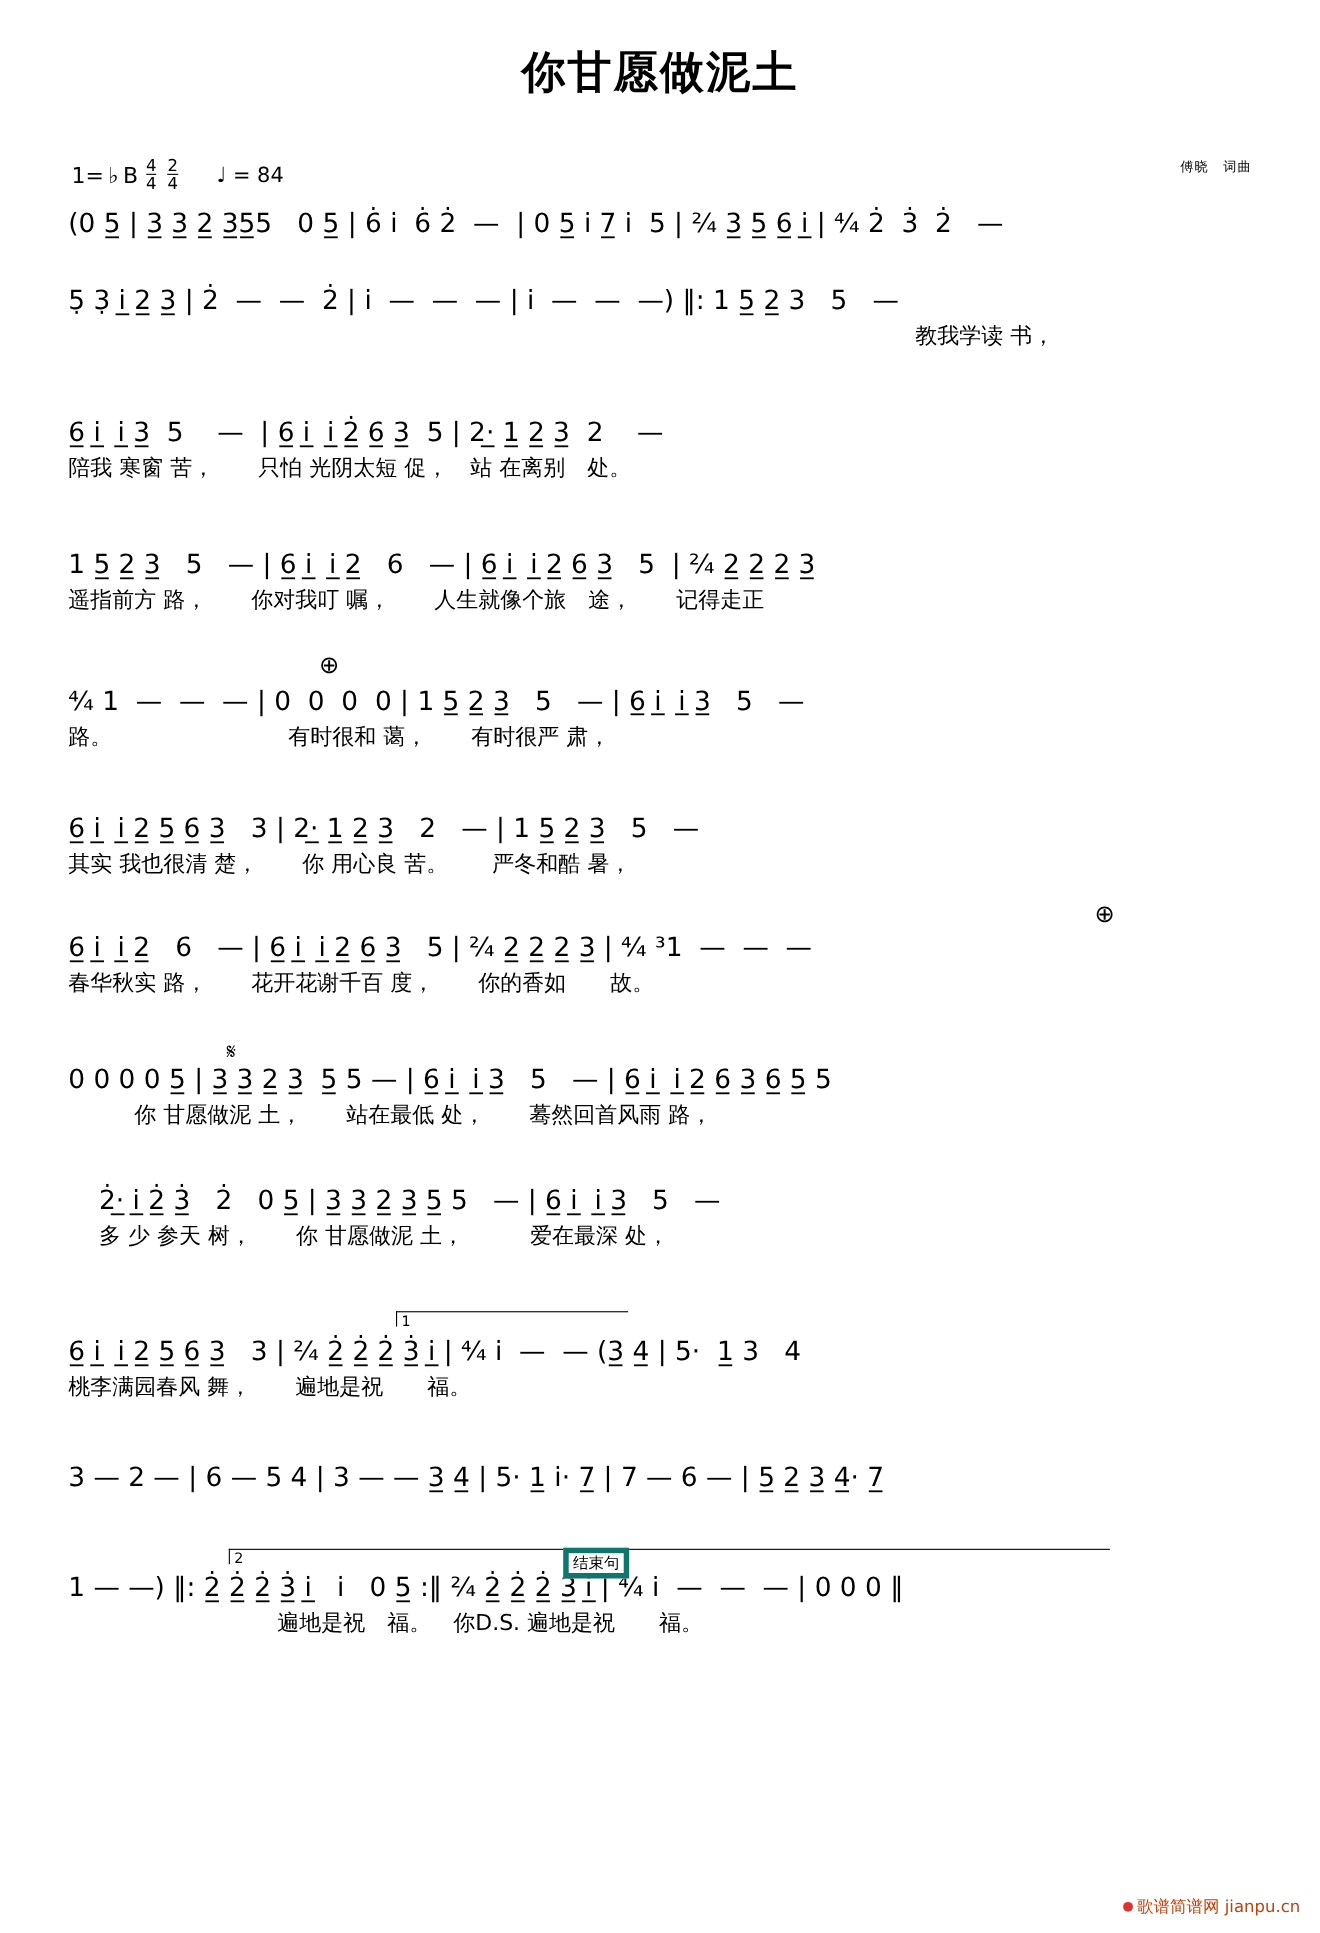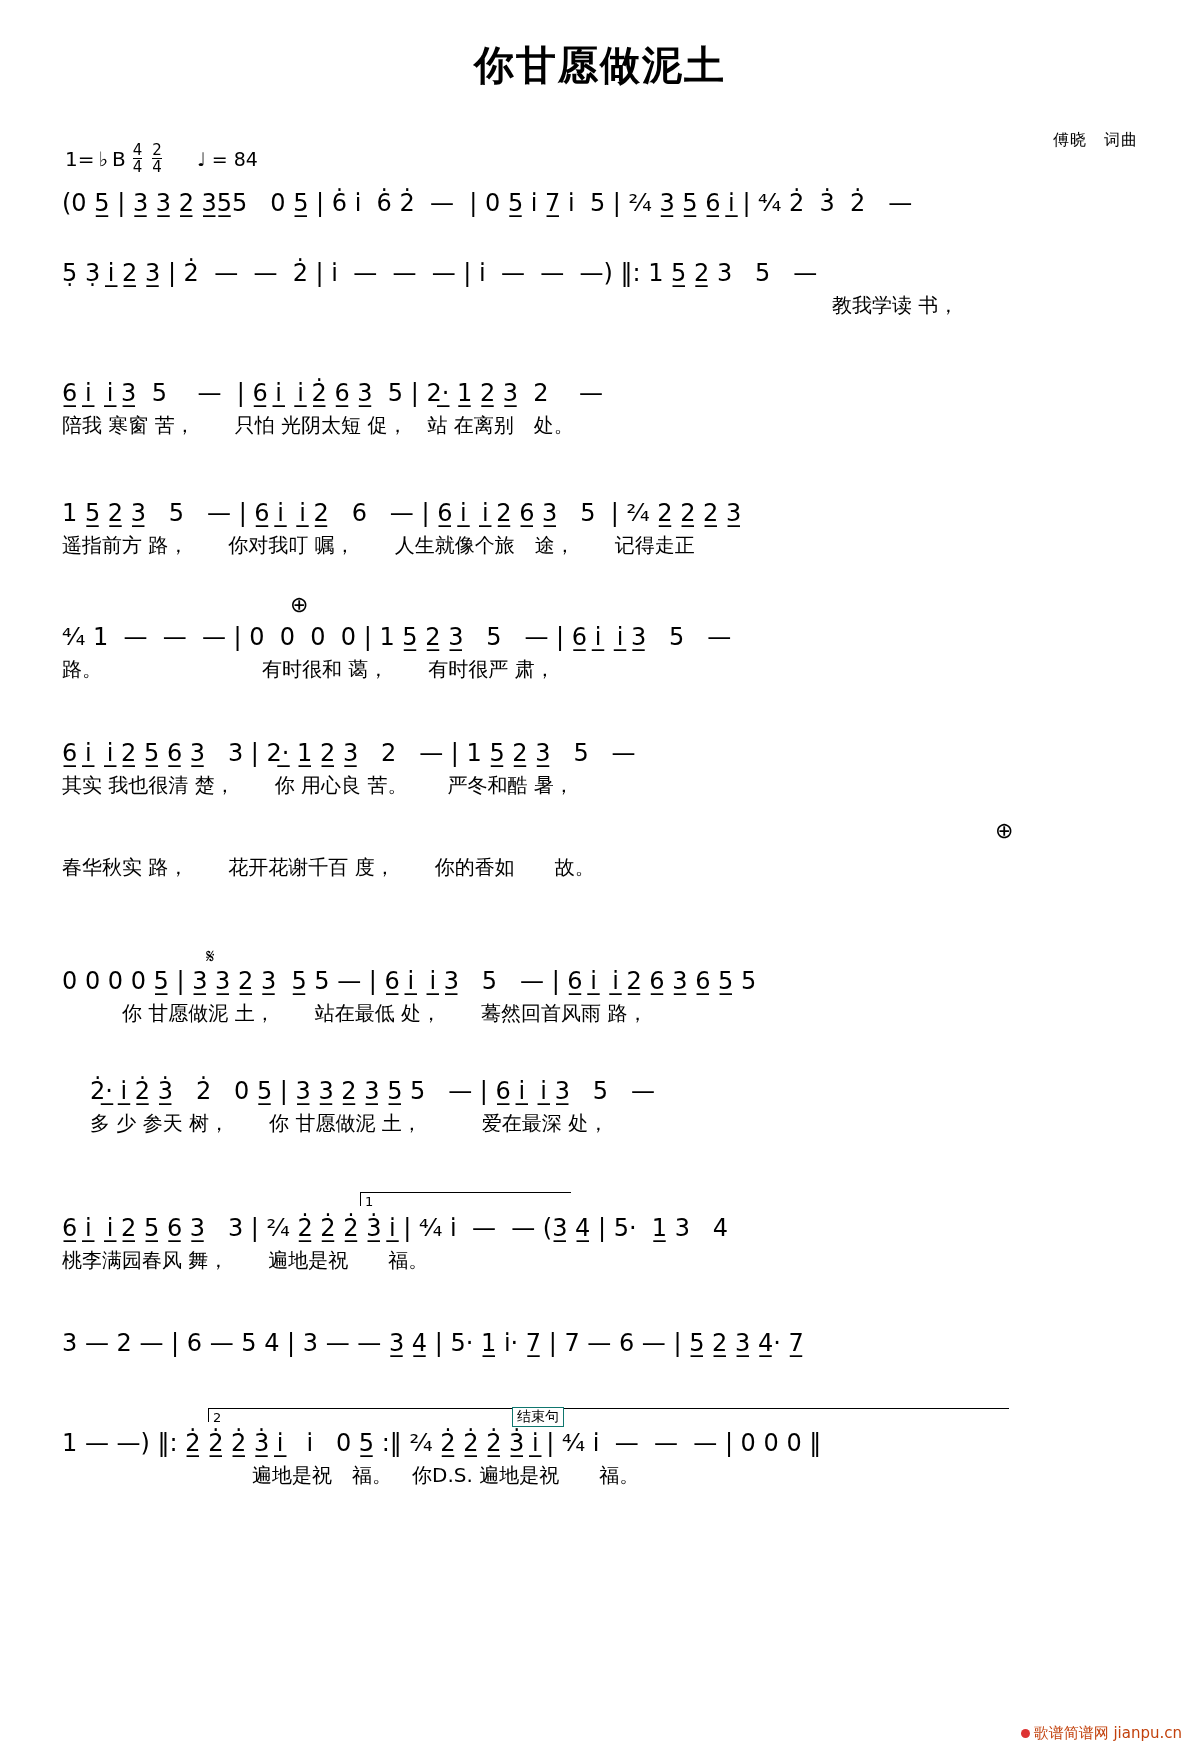--- a/index.html
+++ b/index.html
@@ -24,22 +24,22 @@
     display:flex;align-items:center;gap:4px;
     font-family:"DejaVu Sans", sans-serif;
   }
   .meta-left .keysig{font-size:20px;}
   .frac{display:inline-block;text-align:center;line-height:1;font-size:15px;vertical-align:middle;margin:0 3px;}
   .frac .n{display:block;}
   .frac .d{display:block;border-top:1.4px solid #000;padding-top:1px;}
   .tempo{margin-left:28px;font-size:19px;}
 
   .meta-right{
-    position:absolute;right:62px;top:130px;
-    font-size:16px;letter-spacing:1px;
+    position:absolute;right:62px;top:143px;
+    font-size:12px;letter-spacing:1px;
     font-family:Liberation Serif, serif;
   }
 
   
   .line{position:absolute;left:62px;width:1078px;}
   .notes{
     font-size:24px;
     font-family:"DejaVu Sans", sans-serif;
     letter-spacing:0px;
     white-space:pre;
@@ -60,21 +60,21 @@
   }
   .wm-dot{display:inline-block;width:9px;height:9px;border-radius:50%;background:#d33;margin-right:4px;vertical-align:middle;}
 
   .bracket{
     position:absolute;border-top:1.6px solid #000;border-left:1.6px solid #000;
     height:13px;
   }
   .btag{position:absolute;font-size:13px;font-family:"DejaVu Sans",sans-serif;}
   .coda{position:absolute;font-size:22px;}
   .segno{position:absolute;font-size:20px;font-family:"DejaVu Serif",serif;}
-  .endlabel{position:absolute;font-size:14px;font-family:"DejaVu Sans",sans-serif;border:1px solid #0f766e;padding:0 4px;background:#fff;}
+  .endlabel{position:absolute;font-size:14px;font-family:"DejaVu Sans",sans-serif;border:5px solid #0f766e;padding:0 4px;background:#fff;}
 </style>
 </head>
 <body>
 
 <div class="sheet">
 
   <div class="title">你甘愿做泥土</div>
 
   <div class="meta-left">
     <span>1=</span>
@@ -117,20 +117,21 @@
     <div class="lyrics">路。　　　　　　　　有时很和 蔼，　　有时很严 肃，</div>
   </div>
   <div class="coda" style="left:290px;top:592px;">⊕</div>
 
   <div class="line" style="top:740px;">
     <div class="notes">6̲ i̲  i̲ 2̲ 5̲ 6̲ 3̲   3 | 2·̲ 1̲ 2̲ 3̲   2   — | 1 5̲ 2̲ 3̲   5   —</div>
     <div class="lyrics">其实 我也很清 楚，　　你 用心良 苦。　　严冬和酷 暑，</div>
   </div>
 
   <div class="line" style="top:848px;">
+    <div class="notes">6̲ i̲  i̲ 2̲   6   — | 6̲ i̲  i̲ 2̲ 6̲ 3̲   5 | ²⁄₄ 2̲ 2̲ 2̲ 3̲ | ⁴⁄₄ ³1  —  —  —</div>
     <div class="lyrics">春华秋实 路，　　花开花谢千百 度，　　你的香如　　故。</div>
   </div>
   <div class="coda" style="left:995px;top:818px;">⊕</div>
 
   <div class="line" style="top:968px;">
     <div class="notes">0 0 0 0 5̲ | 3̲ 3̲ 2̲ 3̲  5̲ 5 — | 6̲ i̲  i̲ 3̲   5   — | 6̲ i̲  i̲ 2̲ 6̲ 3̲ 6̲ 5̲ 5</div>
     <div class="lyrics">　　　你 甘愿做泥 土，　　站在最低 处，　　蓦然回首风雨 路，</div>
   </div>
   <div class="segno" style="left:206px;top:944px;">𝄋</div>
 

